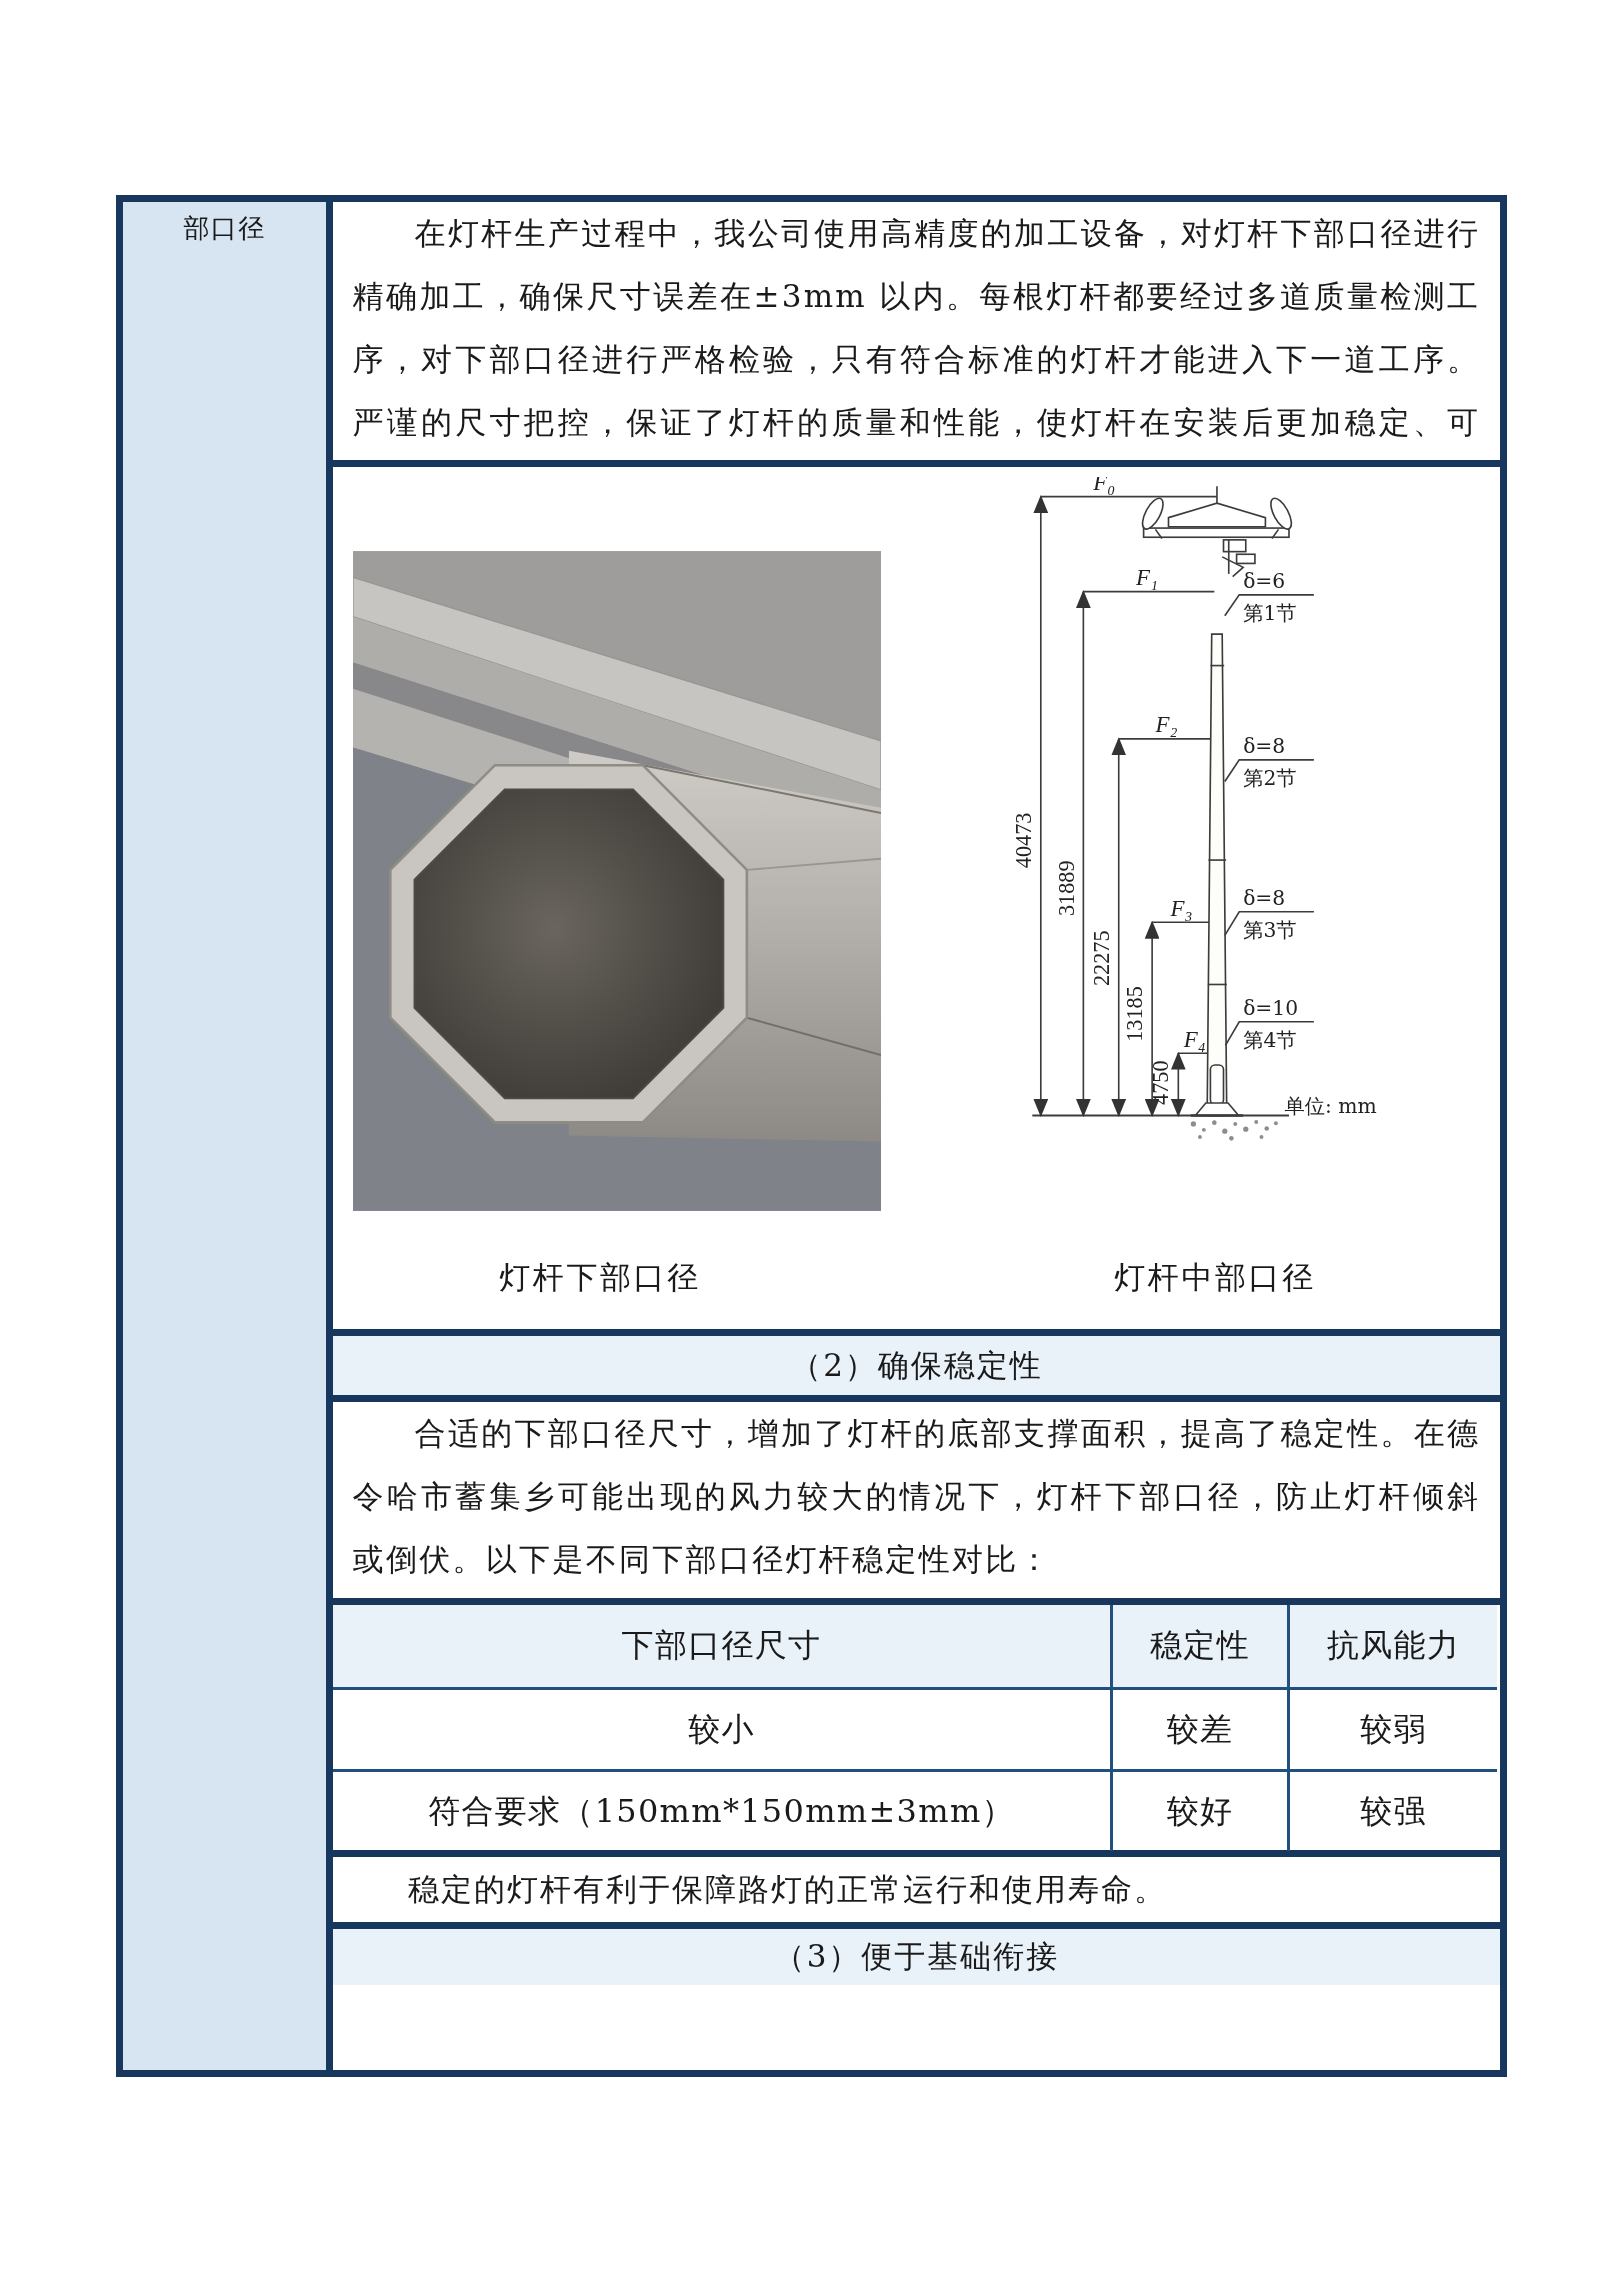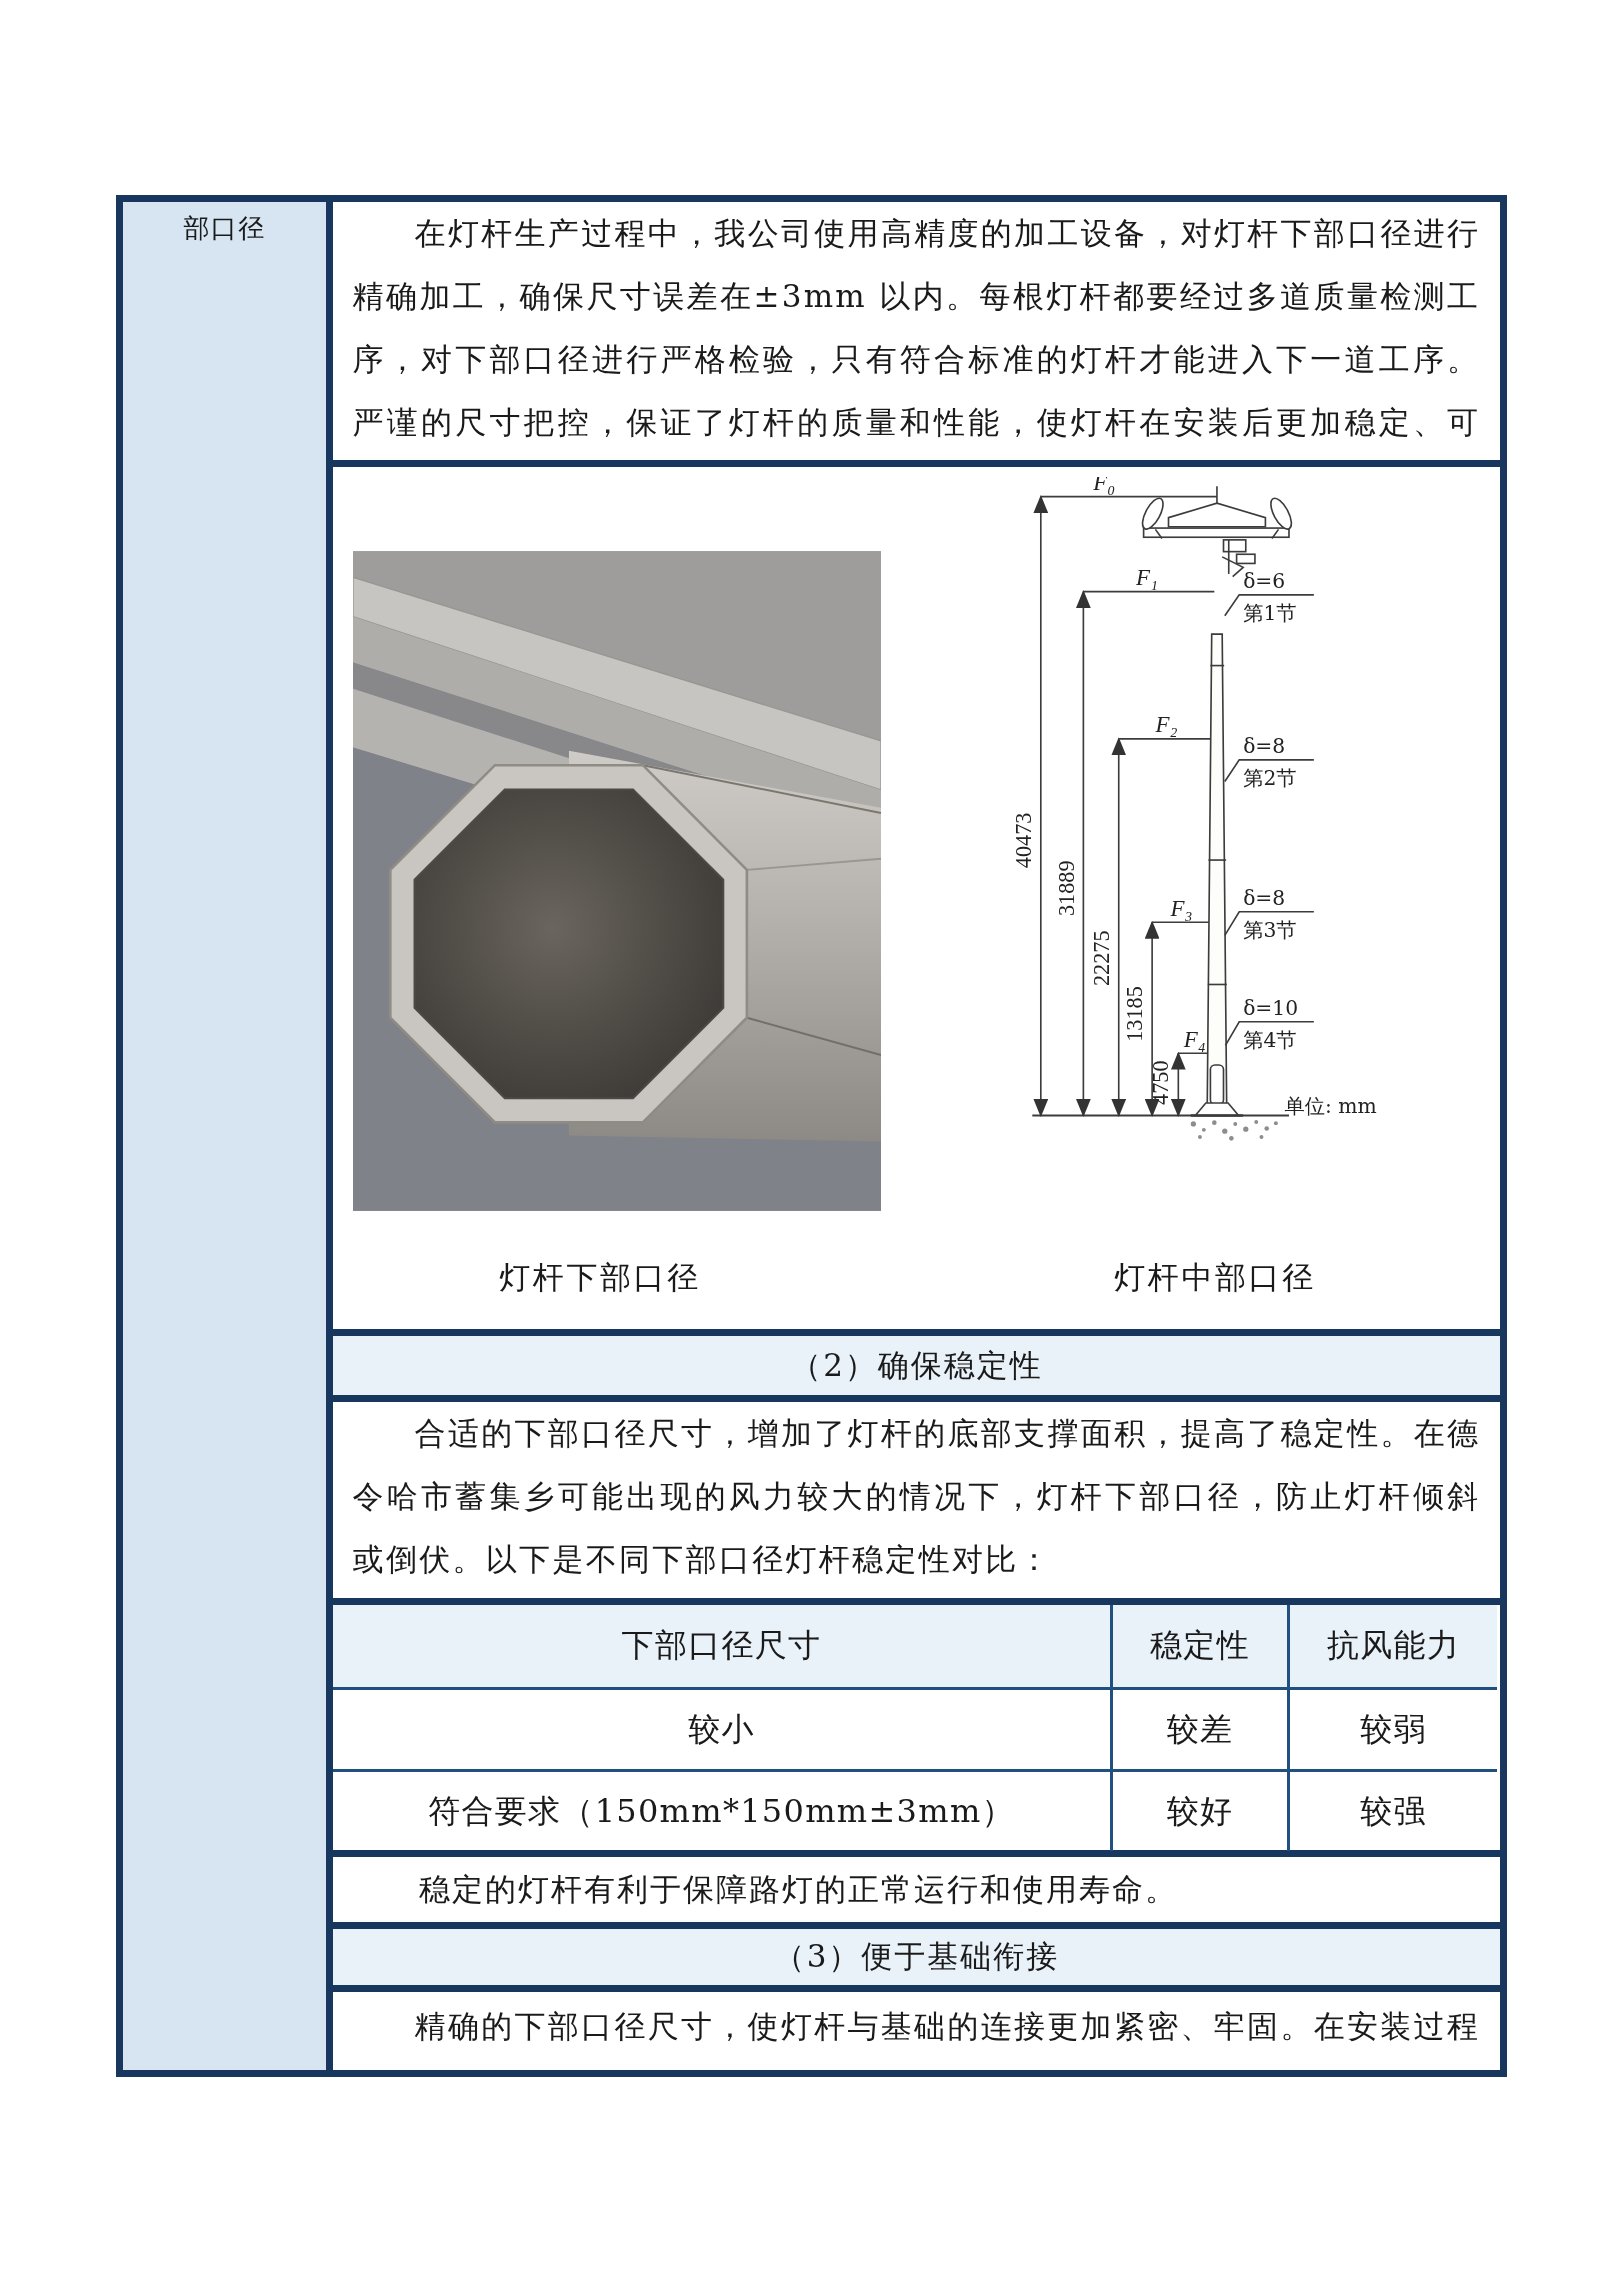--- a/index.html
+++ b/index.html
@@ -35,21 +35,21 @@
     text-align:justify;padding:0 19.6px;text-indent:62px;
   }
   .r-para1{height:258px;overflow:hidden;}
   .r-images{height:862px;position:relative;}
   .r-head{display:flex;align-items:center;justify-content:center;
     background:var(--headbg);font-size:31px;letter-spacing:2px;}
   .r-head2{height:59px;}
   .r-para2{height:196px;overflow:hidden;}
   .r-subtable{height:245px;}
   .r-note{height:65px;font-size:31px;line-height:65px;letter-spacing:2px;
-    padding:0 24px;text-indent:62px;overflow:hidden;}
+    padding:0 13px;text-indent:62px;overflow:hidden;}
   .r-head3{height:56px;}
   .r-para3{height:69px;font-size:31px;line-height:69px;letter-spacing:2.3px;
     padding:0 19.6px;text-indent:62px;overflow:hidden;white-space:nowrap;}
   .stab-table{display:grid;grid-template-columns:777px 177px 210px;
     grid-template-rows:82px 82px 82px;}
   .stab-cell{display:flex;align-items:center;justify-content:center;
     font-size:32px;letter-spacing:1.3px;box-sizing:border-box;}
   .stab-cell.c2,.stab-cell.c3{border-left:3.3px solid var(--thin);}
   .stab-cell.r2,.stab-cell.r3{border-top:3.3px solid var(--thin);}
   .stab-cell.head{background:var(--headbg);}
@@ -227,18 +227,17 @@
           <div class="stab-cell c1 r3">符合要求（150mm*150mm±3mm）</div>
           <div class="stab-cell c2 r3">较好</div>
           <div class="stab-cell c3 r3">较强</div>
         </div>
       </div>
 
       <div class="row r-note">稳定的灯杆有利于保障路灯的正常运行和使用寿命。</div>
 
       <div class="row r-head r-head3">（3）便于基础衔接</div>
 
-      <div class="row r-para3">精确的下部口径尺寸，使灯杆与基础的连接更加紧密、牢固。在安装过程</div>
 
     </div>
   </div>
 </div>
 
 
 </body></html>

